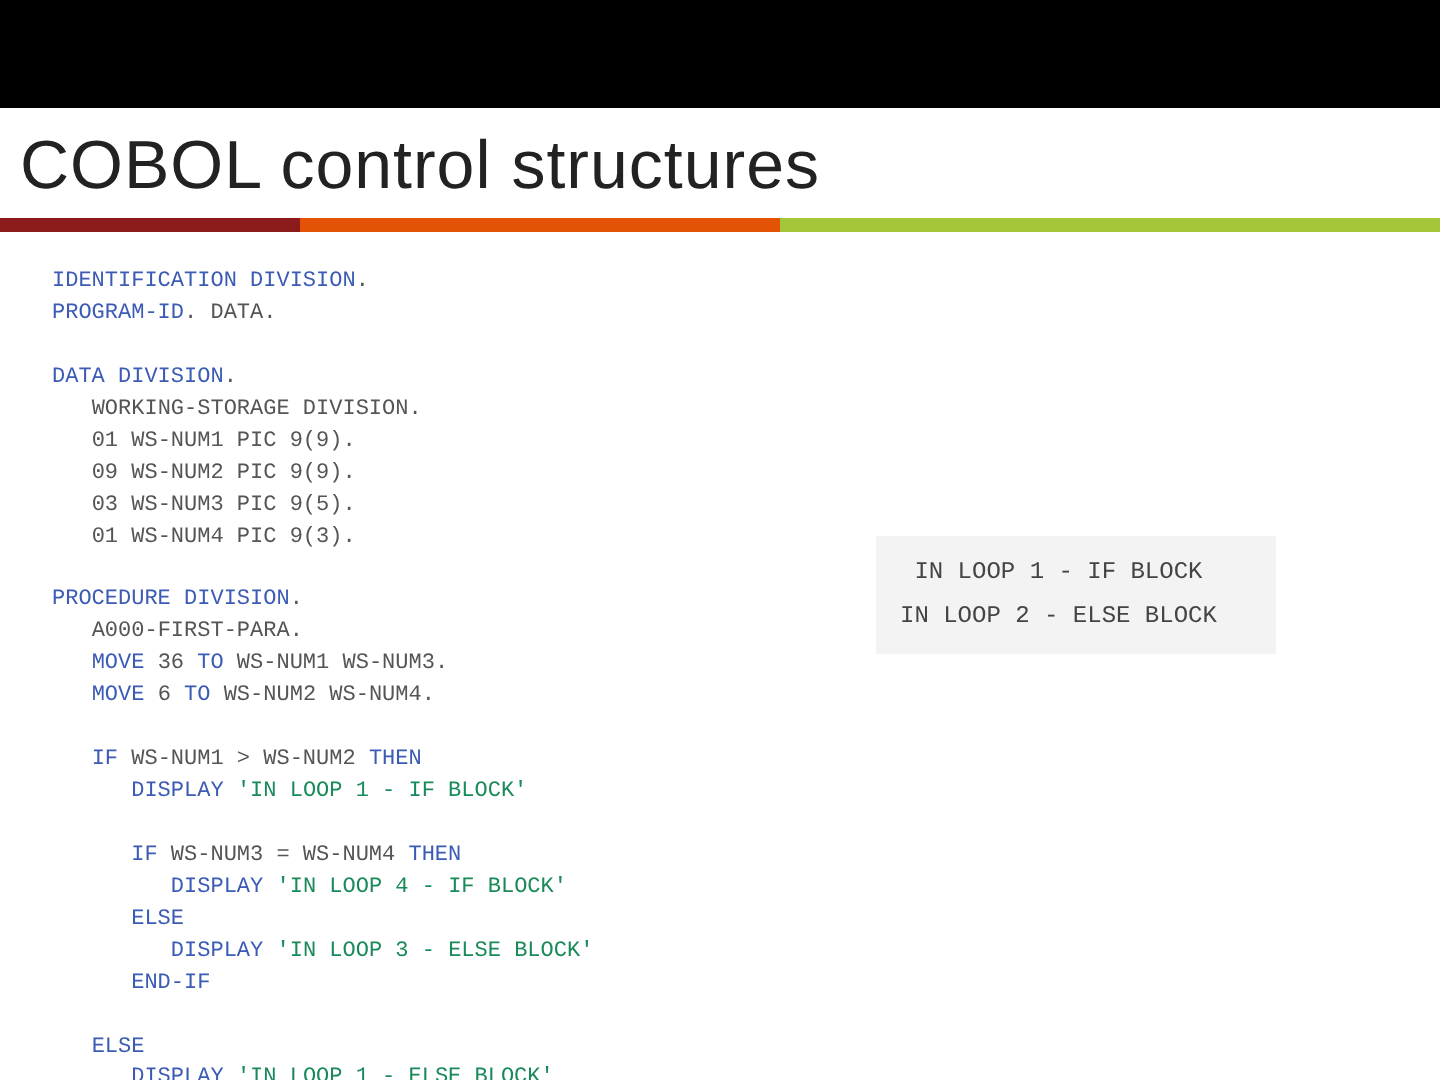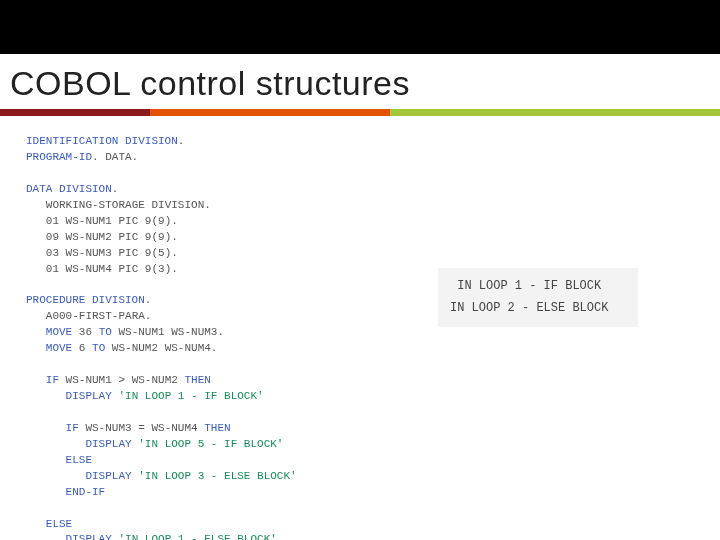--- a/index.html
+++ b/index.html
@@ -89,21 +89,21 @@
 
 <span class="kw">PROCEDURE DIVISION</span><span class="plain">.</span>
    <span class="plain">A000-FIRST-PARA.</span>
    <span class="kw">MOVE</span><span class="plain"> 36 </span><span class="kw">TO</span><span class="plain"> WS-NUM1 WS-NUM3.</span>
    <span class="kw">MOVE</span><span class="plain"> 6 </span><span class="kw">TO</span><span class="plain"> WS-NUM2 WS-NUM4.</span>
 
    <span class="kw">IF</span><span class="plain"> WS-NUM1 &gt; WS-NUM2 </span><span class="kw">THEN</span>
       <span class="kw">DISPLAY</span> <span class="str">'IN LOOP 1 - IF BLOCK'</span>
 
       <span class="kw">IF</span><span class="plain"> WS-NUM3 = WS-NUM4 </span><span class="kw">THEN</span>
-         <span class="kw">DISPLAY</span> <span class="str">'IN LOOP 5 - IF BLOCK'</span>
+         <span class="kw">DISPLAY</span> <span class="str">'IN LOOP 4 - IF BLOCK'</span>
       <span class="kw">ELSE</span>
          <span class="kw">DISPLAY</span> <span class="str">'IN LOOP 3 - ELSE BLOCK'</span>
       <span class="kw">END-IF</span>
 
    <span class="kw">ELSE</span>
       <span class="kw">DISPLAY</span> <span class="str">'IN LOOP 1 - ELSE BLOCK'</span>
    
 
 </div>
 

